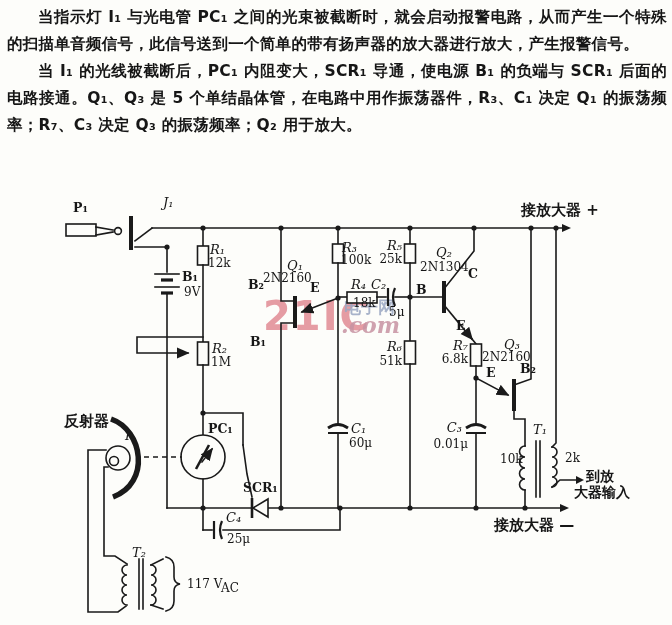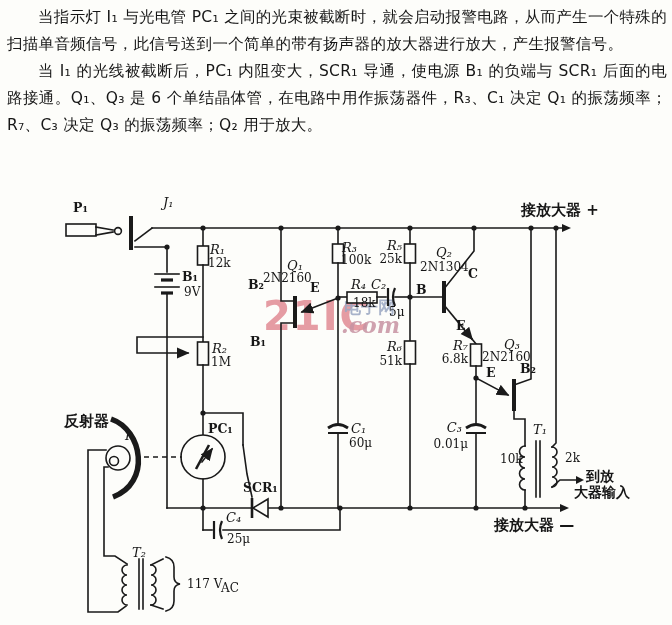--- a/index.html
+++ b/index.html
@@ -4,21 +4,21 @@
 <style>
   html,body{margin:0;padding:0;}
   body{
     width:672px;height:625px;overflow:hidden;position:relative;
     background:#fdfdfa;
     font-family:"DejaVu Sans","Liberation Sans",sans-serif;
     color:#161616;
   }
   .text-block{
     position:absolute;top:4px;left:7px;right:5px;
-    font-size:15.5px;line-height:27px;font-weight:400;
+    font-size:15.5px;line-height:27px;font-weight:700;
     text-align:justify;letter-spacing:0.3px;
   }
   .text-block p{margin:0;text-indent:2em;}
   .schematic{position:absolute;left:0;top:0;}
   .wire{stroke:#1a1a1a;stroke-width:1.6;fill:none;stroke-linecap:square;}
   .thick{stroke:#1a1a1a;stroke-width:4;fill:none;}
   .comp{stroke:#1a1a1a;stroke-width:1.6;fill:#fdfdfa;}
   .dot{fill:#1a1a1a;stroke:none;}
   .dash{stroke:#1a1a1a;stroke-width:1.5;fill:none;stroke-dasharray:5 4;}
   .lbl{font-family:"DejaVu Serif","Liberation Serif",serif;font-style:italic;font-size:13px;fill:#161616;}
@@ -28,21 +28,21 @@
   .cn-sm{font-family:"DejaVu Sans","Liberation Sans",sans-serif;font-weight:700;font-size:14px;fill:#161616;}
   .wm-brand{font-family:"DejaVu Sans",sans-serif;font-weight:bold;font-size:40px;letter-spacing:2px;fill:#e0848e;opacity:.8;}
   .wm-cn{font-family:"DejaVu Sans",sans-serif;font-weight:bold;font-size:17px;fill:#9aa7c2;opacity:.85;}
   .wm-com{font-family:"DejaVu Serif",serif;font-weight:bold;font-style:italic;font-size:22px;fill:#c793a2;opacity:.85;}
 </style>
 </head>
 <body>
 
 <div class="text-block">
   <p>当指示灯 I₁ 与光电管 PC₁ 之间的光束被截断时，就会启动报警电路，从而产生一个特殊的扫描单音频信号，此信号送到一个简单的带有扬声器的放大器进行放大，产生报警信号。</p>
-  <p>当 I₁ 的光线被截断后，PC₁ 内阻变大，SCR₁ 导通，使电源 B₁ 的负端与 SCR₁ 后面的电路接通。Q₁、Q₃ 是 6 个单结晶体管，在电路中用作振荡器件，R₃、C₁ 决定 Q₁ 的振荡频率；R₇、C₃ 决定 Q₃ 的振荡频率；Q₂ 用于放大。</p>
+  <p>当 I₁ 的光线被截断后，PC₁ 内阻变大，SCR₁ 导通，使电源 B₁ 的负端与 SCR₁ 后面的电路接通。Q₁、Q₃ 是 5 个单结晶体管，在电路中用作振荡器件，R₃、C₁ 决定 Q₁ 的振荡频率；R₇、C₃ 决定 Q₃ 的振荡频率；Q₂ 用于放大。</p>
 </div>
 
 <svg class="schematic" width="672" height="625" viewBox="0 0 672 625" xmlns="http://www.w3.org/2000/svg">
   <defs>
     <marker id="arr" markerWidth="9" markerHeight="8" refX="7" refY="3.5" orient="auto">
       <path d="M0,0 L8,3.5 L0,7 z" fill="#1a1a1a"></path>
     </marker>
   </defs>
 
   <g>

